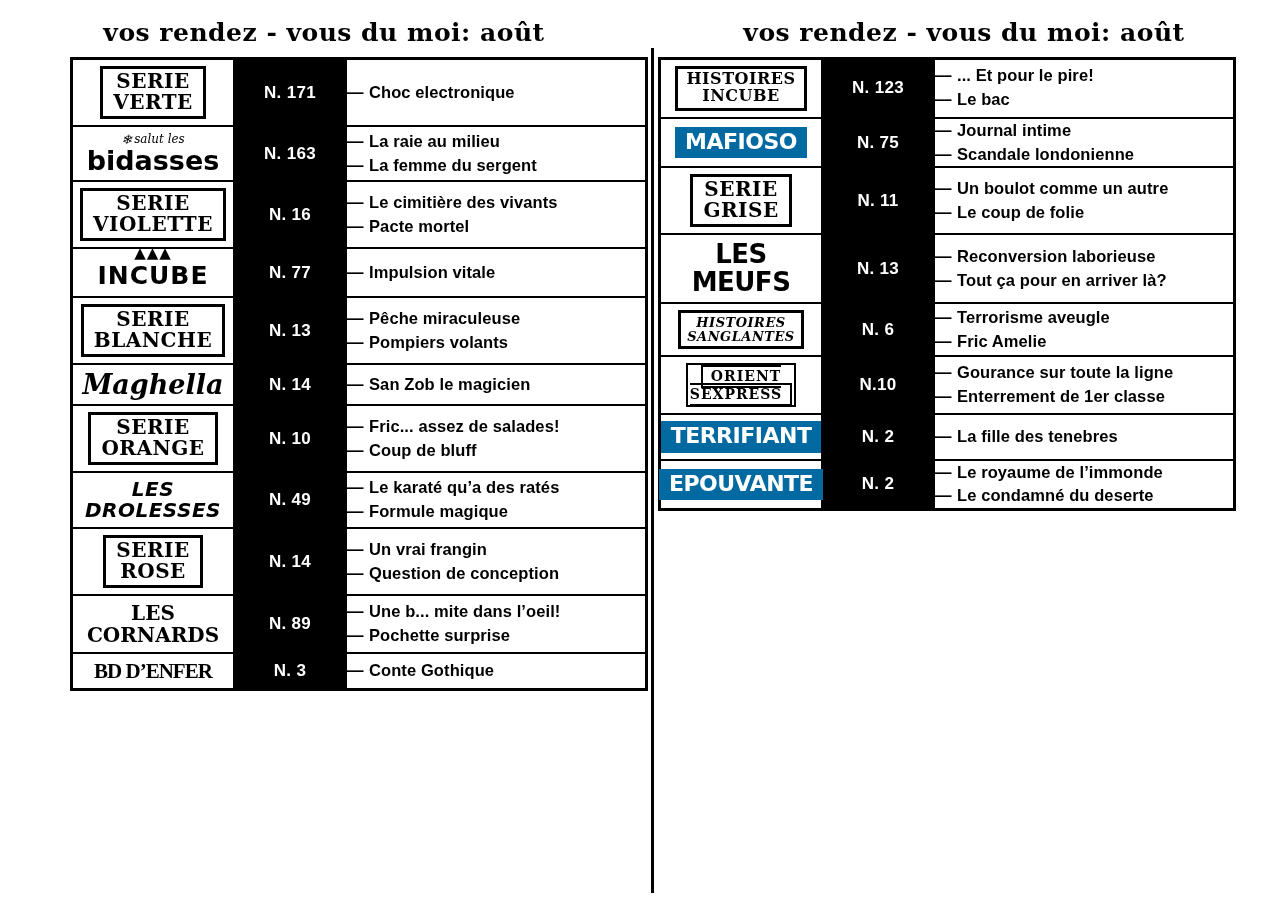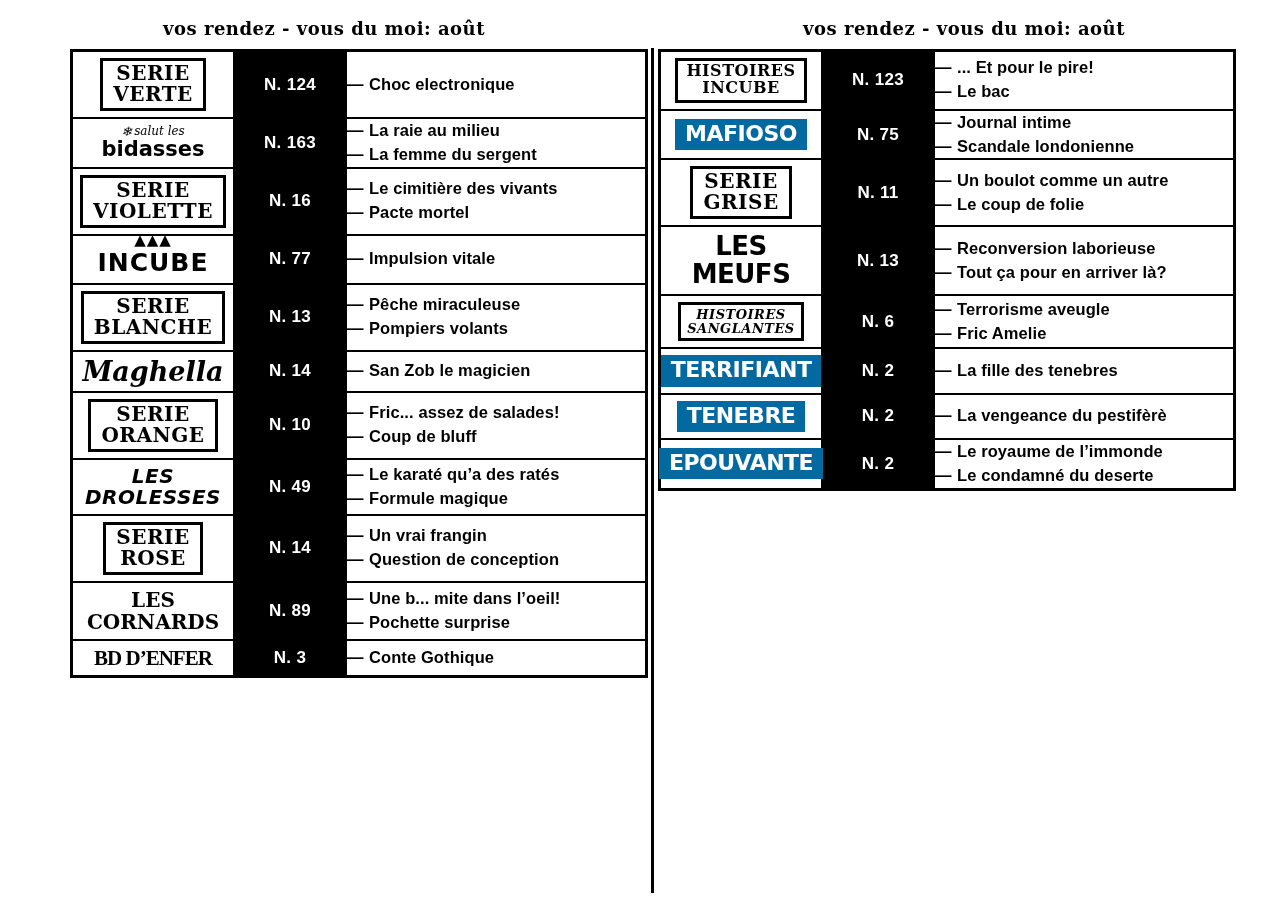--- a/index.html
+++ b/index.html
@@ -29,21 +29,21 @@
   .col-left {
     width: 648px;
     padding: 0 0 0 0;
   }
   .col-right {
     width: 632px;
   }
   .col-title {
     font-family: "DejaVu Serif", "Liberation Serif", serif;
     font-weight: bold;
-    font-size: 18px;
+    font-size: 25px;
     letter-spacing: 0.5px;
     text-align: center;
     margin: 18px 0 10px 0;
     white-space: nowrap;
   }
   .tbl {
     border-collapse: collapse;
     table-layout: fixed;
     border: 3px solid #000;
   }
@@ -177,21 +177,21 @@
   .bidasses .top {
     font-family: "DejaVu Serif", "Liberation Serif", serif;
     font-style: italic;
     font-size: 12px;
     display: block;
     white-space: nowrap;
   }
   .bidasses .bot {
     font-family: "DejaVu Sans", "Liberation Sans", sans-serif;
     font-weight: bold;
-    font-size: 21px;
+    font-size: 27px;
     display: block;
     margin-top: 1px;
   }
   .flower {
     display: inline-block;
     font-size: 13px;
     vertical-align: middle;
     margin-right: 2px;
   }
   .oval {
@@ -236,21 +236,21 @@
   <div class="column col-left">
     <div class="col-title">vos rendez - vous du moi: août</div>
     <table class="tbl tbl-left">
       <tbody>
         <tr>
           <td class="c-logo">
             <div class="logo-wrap">
                 <span class="boxed"><span>SERIE</span><br><span>VERTE</span></span>
               </div>
           </td>
-          <td class="c-num">N. 124</td>
+          <td class="c-num">N. 171</td>
           <td class="c-titles">
             <div class="t-line"><span class="dash">—</span><span>Choc electronique</span></div>
           </td>
         </tr>
         <tr>
           <td class="c-logo">
             <div class="logo-wrap">
                 <span class="bidasses">
                   <span class="top"><span class="flower">❄</span><span>salut les</span></span>
                   <span class="bot">bidasses</span>
@@ -432,37 +432,38 @@
           </td>
           <td class="c-num">N. 6</td>
           <td class="c-titles">
             <div class="t-line"><span class="dash">—</span><span>Terrorisme aveugle</span></div>
             <div class="t-line"><span class="dash">—</span><span>Fric Amelie</span></div>
           </td>
         </tr>
         <tr>
           <td class="c-logo">
             <div class="logo-wrap">
+                <span class="doublebox"><span class="inner"><span>ORIENT</span><br><span>SEXPRESS</span></span></span>
+              </div>
+          </td>
+          <td class="c-num">N.10</td>
+          <td class="c-titles">
+            <div class="t-line"><span class="dash">—</span><span>Gourance sur toute la ligne</span></div>
+            <div class="t-line"><span class="dash">—</span><span>Enterrement de 1er classe</span></div>
+          </td>
+        </tr>
+        <tr>
+          <td class="c-logo">
+            <div class="logo-wrap">
                 <span class="white-on-black">TERRIFIANT</span>
               </div>
           </td>
           <td class="c-num">N. 2</td>
           <td class="c-titles">
             <div class="t-line"><span class="dash">—</span><span>La fille des tenebres</span></div>
-          </td>
-        </tr>
-        <tr>
-          <td class="c-logo">
-            <div class="logo-wrap">
-                <span class="white-on-black">TENEBRE</span>
-              </div>
-          </td>
-          <td class="c-num">N. 2</td>
-          <td class="c-titles">
-            <div class="t-line"><span class="dash">—</span><span>La vengeance du pestifèrè</span></div>
           </td>
         </tr>
         <tr>
           <td class="c-logo">
             <div class="logo-wrap">
                 <span class="white-on-black">EPOUVANTE</span>
               </div>
           </td>
           <td class="c-num">N. 2</td>
           <td class="c-titles">

